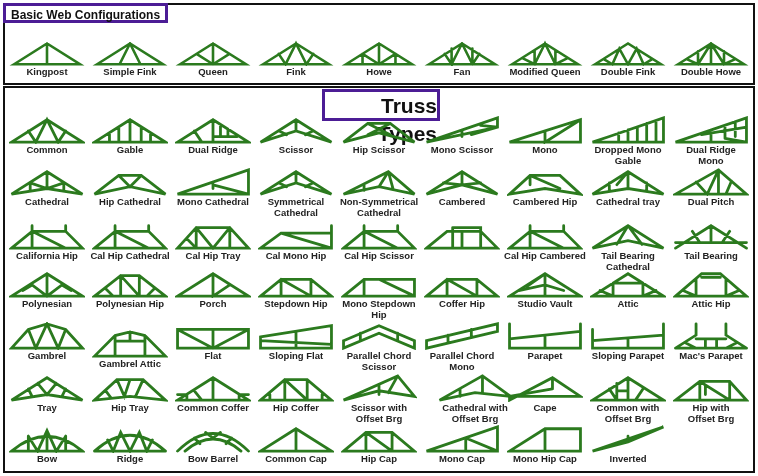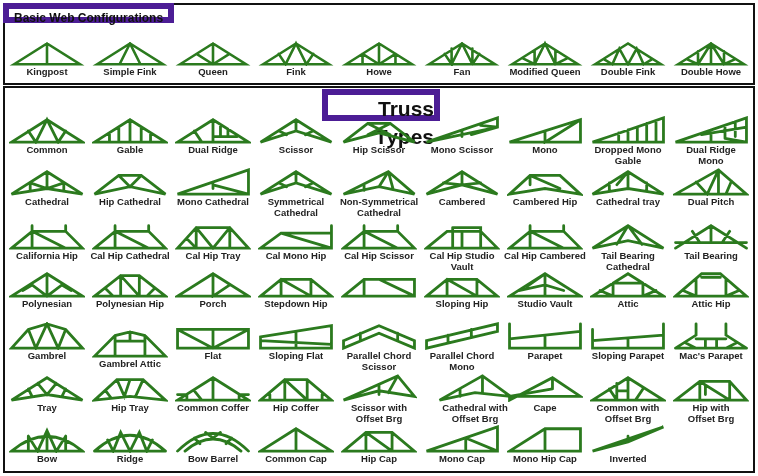--- a/index.html
+++ b/index.html
@@ -1,21 +1,21 @@
 <!DOCTYPE html>
 <html><head>
 <meta charset="utf-8">
 <style>
   * { box-sizing: border-box; margin: 0; padding: 0; }
   html, body { width: 758px; height: 476px; background: #ffffff; overflow: hidden; }
   body { font-family: "Liberation Sans", sans-serif; position: relative; }
   .panel { position: absolute; border: 2px solid #111; background: #fff; }
   #basic-panel { left: 3px; top: 3px; width: 752px; height: 82px; }
   #types-panel { left: 3px; top: 86px; width: 752px; height: 387px; }
-  .title-box { position: absolute; border: 6px solid #4c1d95; background: #fff; font-weight: bold; color: #111; }
+  .title-box { position: absolute; border: 3px solid #4c1d95; background: #fff; font-weight: bold; color: #111; }
   #basic-title { left: 3px; top: 3px; padding: 2px 5px; font-size: 12px; height: 20px; line-height: 14px; }
   #types-title { left: 322px; top: 89px; width: 118px; height: 32px; font-size: 21px; line-height: 28px; text-align: right; }
   .cell { position: absolute; width: 84px; text-align: center; }
   .cell svg { display: block; margin: 0 auto; }
   .lbl { display: block; font-size: 9.5px; font-weight: bold; color: #222; line-height: 11px; white-space: pre-line; }
 </style>
 </head>
 <body>
 
 <div class="panel" id="basic-panel"></div>
@@ -220,22 +220,20 @@
     <div class="cell" style="left: 337px; top: 222px;">
       <svg width="76" height="28" viewBox="0 0 80 30">
         <path d="M2 28 L24 10 L60 10 L78 28 Z M24 10 L60 28 M24 4 L24 10 M60 4 L60 10 M24 10 L24 28" fill="none" stroke="#2b7a1e" stroke-width="3" stroke-linejoin="miter" stroke-linecap="round"></path>
       </svg>
       <span class="lbl">Cal Hip Scissor</span>
     </div>
     <div class="cell" style="left: 420px; top: 222px;">
       <svg width="76" height="28" viewBox="0 0 80 30">
         <path d="M2 28 L24 10 L60 10 L78 28 Z M30 6 L60 6 L60 28 M30 6 L30 28 M40 10 L40 28" fill="none" stroke="#2b7a1e" stroke-width="3" stroke-linejoin="miter" stroke-linecap="round"></path>
       </svg>
-      <span class="lbl">Cal Hip Studio
-Vault</span>
     </div>
     <div class="cell" style="left: 503px; top: 222px;">
       <svg width="76" height="28" viewBox="0 0 80 30">
         <path d="M2 28 L24 10 L60 10 L78 28 Z M24 10 L60 28 M24 4 L24 10 M60 4 L60 10 M24 10 L24 28" fill="none" stroke="#2b7a1e" stroke-width="3" stroke-linejoin="miter" stroke-linecap="round"></path>
       </svg>
       <span class="lbl">Cal Hip Cambered</span>
     </div>
     <div class="cell" style="left: 586px; top: 222px;">
       <svg width="76" height="28" viewBox="0 0 80 30">
         <path d="M2 28 L40 4 L78 28 L40 20 Z M40 4 L28 24 M40 4 L55 24" fill="none" stroke="#2b7a1e" stroke-width="3" stroke-linejoin="miter" stroke-linecap="round"></path>
@@ -270,26 +268,28 @@
     <div class="cell" style="left: 254px; top: 270px;">
       <svg width="76" height="28" viewBox="0 0 80 30">
         <path d="M2 28 L24 10 L56 10 L78 28 Z M24 10 L24 28 M56 10 L56 28 M24 10 L56 28" fill="none" stroke="#2b7a1e" stroke-width="3" stroke-linejoin="miter" stroke-linecap="round"></path>
       </svg>
       <span class="lbl">Stepdown Hip</span>
     </div>
     <div class="cell" style="left: 337px; top: 270px;">
       <svg width="76" height="28" viewBox="0 0 80 30">
         <path d="M2 28 L24 10 L78 10 L78 28 Z M24 10 L24 28 M40 10 L78 28" fill="none" stroke="#2b7a1e" stroke-width="3" stroke-linejoin="miter" stroke-linecap="round"></path>
       </svg>
+      <span class="lbl">Mono Stepdown
+Hip</span>
     </div>
     <div class="cell" style="left: 420px; top: 270px;">
       <svg width="76" height="28" viewBox="0 0 80 30">
         <path d="M2 28 L24 10 L56 10 L78 28 Z M24 10 L24 28 M56 10 L56 28 M24 10 L56 28" fill="none" stroke="#2b7a1e" stroke-width="3" stroke-linejoin="miter" stroke-linecap="round"></path>
       </svg>
-      <span class="lbl">Sloping Hip</span>
+      <span class="lbl">Coffer Hip</span>
     </div>
     <div class="cell" style="left: 503px; top: 270px;">
       <svg width="76" height="28" viewBox="0 0 80 30">
         <path d="M2 28 L40 4 L78 28 Z M40 4 L40 28 M20 18 L40 4 M12 22 L40 16 L60 22" fill="none" stroke="#2b7a1e" stroke-width="3" stroke-linejoin="miter" stroke-linecap="round"></path>
       </svg>
       <span class="lbl">Studio Vault</span>
     </div>
     <div class="cell" style="left: 586px; top: 270px;">
       <svg width="76" height="28" viewBox="0 0 80 30">
         <path d="M2 28 L40 4 L78 28 Z M24 14 L24 28 M56 14 L56 28 M24 14 L56 14 M10 22 L24 28 M70 22 L56 28" fill="none" stroke="#2b7a1e" stroke-width="3" stroke-linejoin="miter" stroke-linecap="round"></path>

